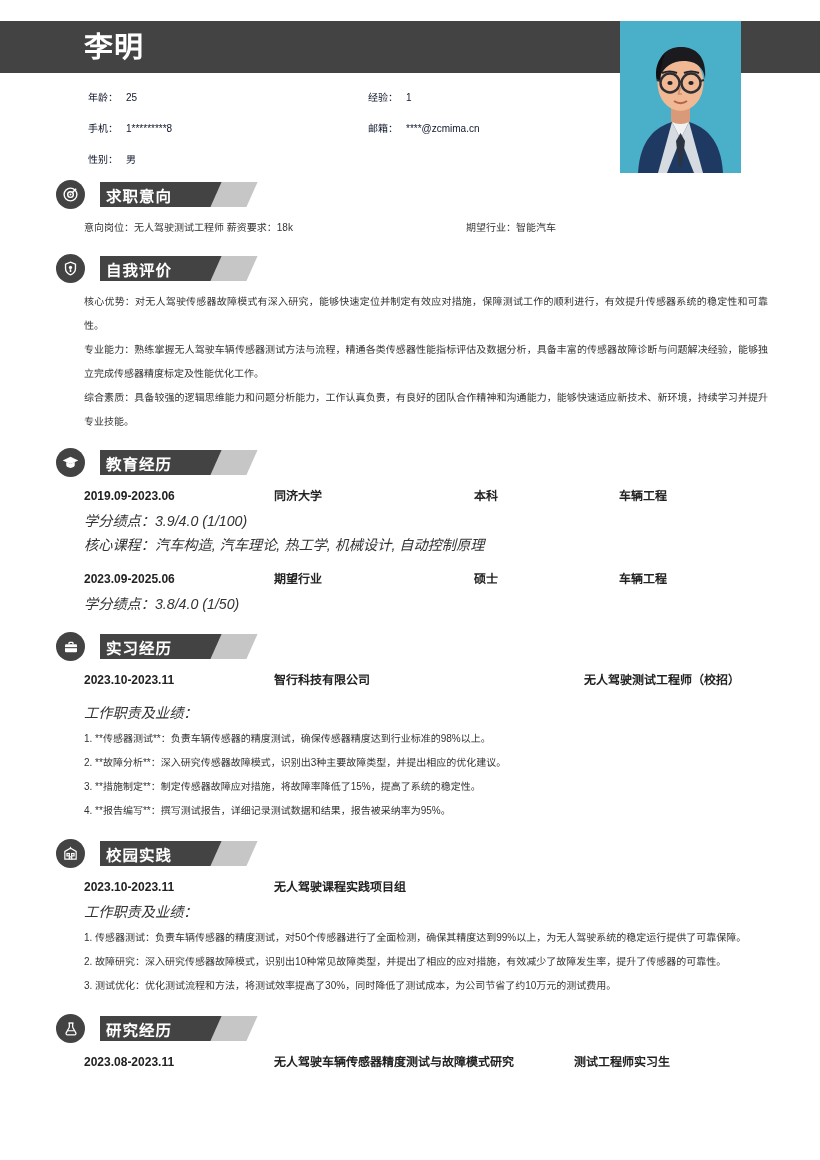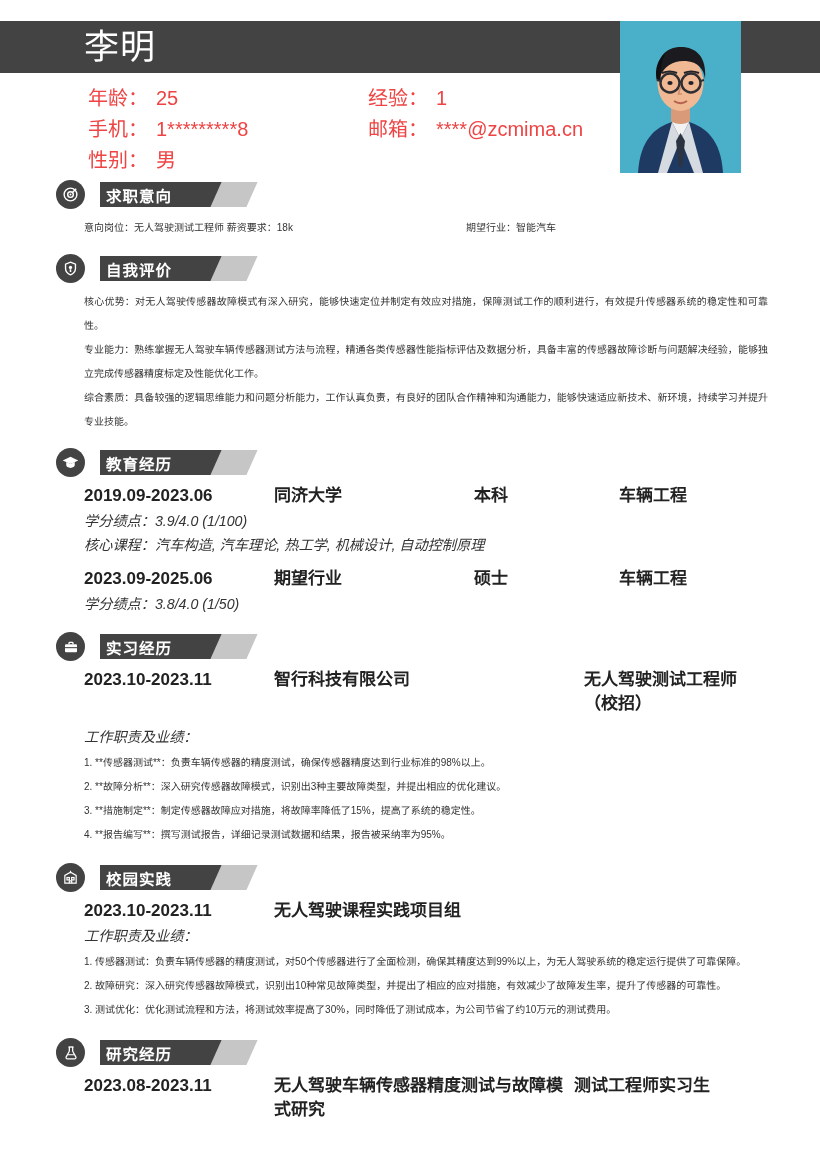--- a/index.html
+++ b/index.html
@@ -27,41 +27,41 @@
     left: 0;
     top: 21px;
     width: 820px;
     height: 52px;
     background: #434343;
   }
   .name {
     position: absolute;
     left: 84px;
     top: 26px;
-    font-size: 35px;
-    font-weight: normal;
+    font-size: 29px;
+    font-weight: bold;
     color: #ffffff;
     letter-spacing: 1px;
     line-height: 42px;
   }
   .contact {
     position: absolute;
     left: 88px;
     top: 88px;
     width: 510px;
   }
   .contact-row {
     display: flex;
     height: 31px;
     align-items: flex-start;
   }
   .contact-cell {
     display: flex;
-    font-size: 20px;
-    color: #ef4444;
+    font-size: 10px;
+    color: #0f172a;
     line-height: 20px;
   }
   .contact-cell.col1 { width: 280px; }
   .contact-cell.col2 { width: 230px; }
   .contact-label {
     white-space: nowrap;
   }
   .contact-value {
     margin-left: 8px;
     white-space: nowrap;
@@ -138,21 +138,21 @@
     text-align: justify;
   }
 
   
   .entry {
     margin-bottom: 2px;
   }
   .entry-head {
     display: flex;
     font-weight: bold;
-    font-size: 17px;
+    font-size: 12px;
     line-height: 24px;
     color: #222222;
     margin-bottom: 1px;
   }
   .e-date   { width: 190px; flex: none; }
   .e-org    { width: 200px; flex: none; }
   .e-deg    { width: 145px; flex: none; }
   .e-major  { flex: 1; }
 
   .entry-head.two .e-date { width: 190px; }

